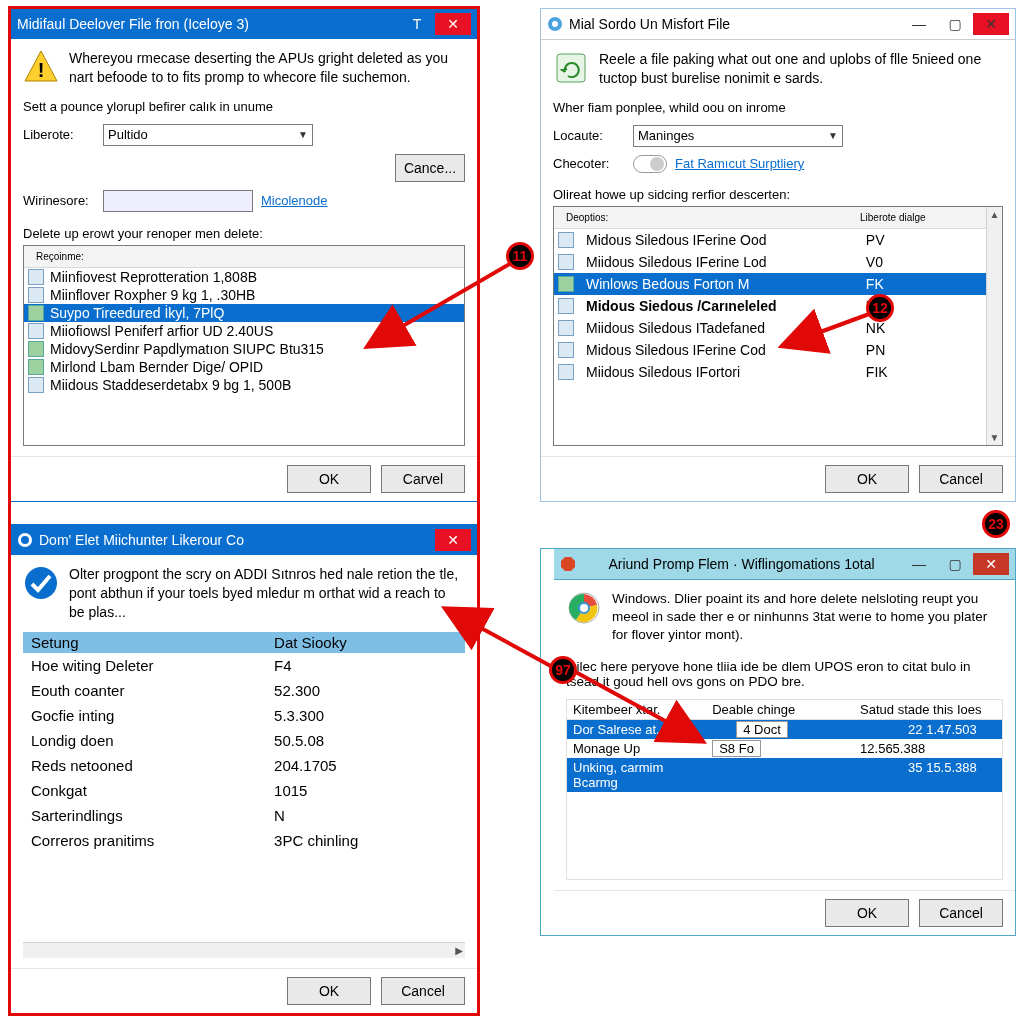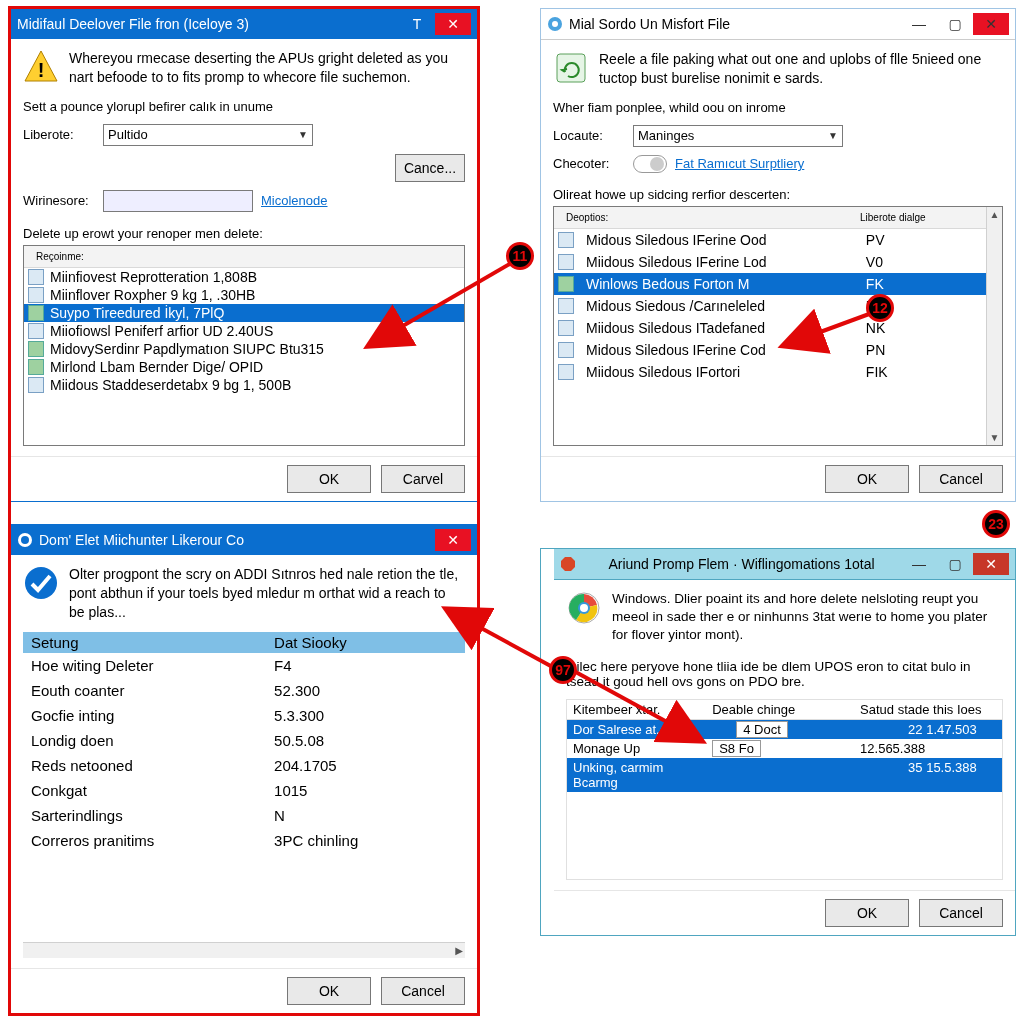--- a/index.html
+++ b/index.html
@@ -266,21 +266,21 @@
             <div class="col" style="flex:0 0 66%;"><span>Miidous Siledous IFerine Lod</span></div>
             <div class="col"><span>V0</span></div>
           </div>
         <div class="list-row selected">
             <div class="li-icon"></div>
             <div class="col" style="flex:0 0 66%;"><span>Winlows Bedous Forton M</span></div>
             <div class="col"><span>FK</span></div>
           </div>
         <div class="list-row">
             <div class="li-icon doc"></div>
-            <div class="col" style="flex:0 0 66%;"><span>Midous Siedous /Carıneleled</span></div>
+            <div class="col" style="flex:0 0 66%;font-weight:bold;"><span>Midous Siedous /Carıneleled</span></div>
             <div class="col"><span>FK</span></div>
           </div>
         <div class="list-row">
             <div class="li-icon doc"></div>
             <div class="col" style="flex:0 0 66%;"><span>Miidous Siledous ITadefaned</span></div>
             <div class="col"><span>NK</span></div>
           </div>
         <div class="list-row">
             <div class="li-icon doc"></div>
             <div class="col" style="flex:0 0 66%;"><span>Midous Siledous IFerine Cod</span></div>

